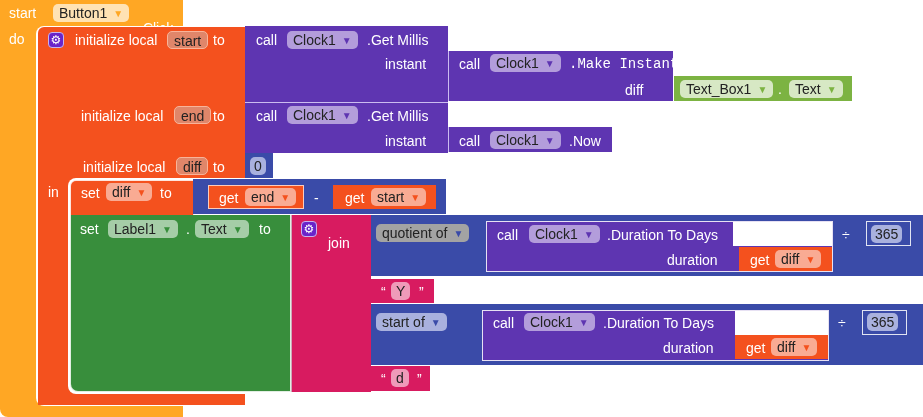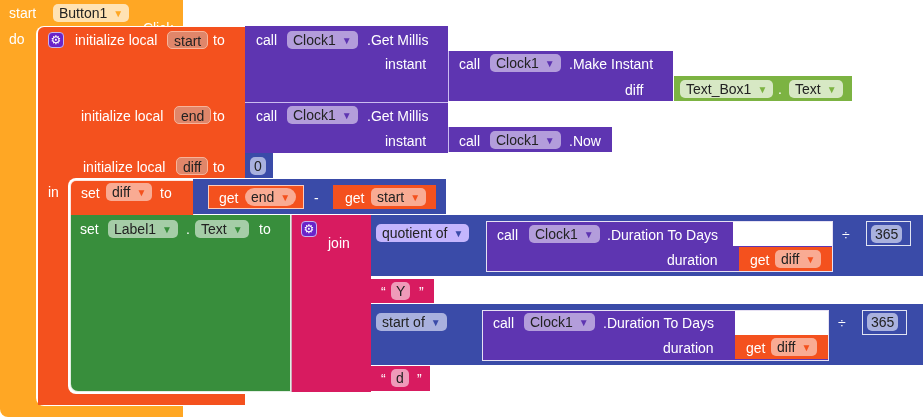--- a/index.html
+++ b/index.html
@@ -59,21 +59,21 @@
   <span>Clock1</span><span class="arrow" style="color:#5e35b1;">▼</span>
 </span>
 <span class="txt" style="left:367px;top:32px;">.Get Millis</span>
 <span class="txt" style="left:385px;top:56px;">instant</span>
 
 <div class="abs c-comp" style="left:448px;top:51px;width:225px;height:50px;border-left:1px solid #cbbcf0;"></div>
 <span class="txt" style="left:459px;top:56px;">call</span>
 <span class="dd" style="left:490px;top:54px;background:#b39ddb;">
   <span>Clock1</span><span class="arrow" style="color:#5e35b1;">▼</span>
 </span>
-<span class="txt" style="left:569px;top:56px;">.Make Instant</span>
+<span class="txt" style="left:569px;top:56px;font-family:Liberation Mono, monospace;">.Make Instant</span>
 <span class="txt" style="left:625px;top:82px;">diff</span>
 
 <div class="abs c-lime" style="left:674px;top:76px;width:178px;height:25px;"></div>
 <span class="dd" style="left:680px;top:80px;background:#d7e8c4;">
   <span>Text_Box1</span><span class="arrow" style="color:#7cb342;">▼</span>
 </span>
 <span class="txt" style="left:778px;top:81px;">.</span>
 <span class="dd" style="left:789px;top:80px;background:#d7e8c4;">
   <span>Text</span><span class="arrow" style="color:#7cb342;">▼</span>
 </span>
@@ -99,21 +99,21 @@
 <div class="abs c-var" style="left:70px;top:180px;width:124px;height:36px;border-radius:6px 0 0 0;border:1px solid rgba(255,255,255,0.85);border-bottom:none;"></div>
 <span class="txt" style="left:81px;top:185px;">set</span>
 <span class="dd" style="left:106px;top:183px;background:#f9ab93;">
   <span>diff</span><span class="arrow" style="color:#f4511e;">▼</span>
 </span>
 <span class="txt" style="left:160px;top:185px;">to</span>
 
 <div class="abs c-math" style="left:193px;top:179px;width:253px;height:35px;"></div>
 <div class="abs c-var" style="left:208px;top:185px;width:96px;height:24px;border:1px solid rgba(255,255,255,0.7);"></div>
 <span class="txt" style="left:219px;top:190px;">get</span>
-<span class="dd" style="left:245px;top:188px;background:#f9ab93;border-radius:9px;">
+<span class="dd" style="left:245px;top:188px;background:#f9ab93;">
   <span>end</span><span class="arrow" style="color:#f4511e;">▼</span>
 </span>
 <span class="txt" style="left:314px;top:190px;">-</span>
 <div class="abs c-var" style="left:333px;top:185px;width:103px;height:24px;"></div>
 <span class="txt" style="left:345px;top:190px;">get</span>
 <span class="dd" style="left:371px;top:188px;background:#f9ab93;">
   <span>start</span><span class="arrow" style="color:#f4511e;">▼</span>
 </span>
 
 <div class="abs c-green" style="left:70px;top:215px;width:221px;height:177px;border-radius:0 0 0 8px;border:1px solid rgba(255,255,255,0.85);border-top:none;"></div>
@@ -125,21 +125,21 @@
 <span class="dd" style="left:195px;top:220px;background:#a5cda7;">
   <span>Text</span><span class="arrow" style="color:#388e3c;">▼</span>
 </span>
 <span class="txt" style="left:259px;top:221px;">to</span>
 
 <div class="abs c-text" style="left:291px;top:215px;width:80px;height:177px;border-left:1px solid #cfa7b8;"></div>
 <span class="gear" style="left:301px;top:221px;">⚙</span>
 <span class="txt" style="left:328px;top:235px;">join</span>
 
 <div class="abs c-math" style="left:371px;top:215px;width:552px;height:61px;"></div>
-<span class="dd" style="left:376px;top:224px;background:#c4b5fd;">
+<span class="dd" style="left:376px;top:224px;background:#a3a3a3;">
   <span>quotient of</span><span class="arrow" style="color:#3a4ba8;">▼</span>
 </span>
 <div class="abs c-comp" style="left:486px;top:221px;width:347px;height:51px;border:1px solid rgba(255,255,255,0.85);"></div>
 <div class="abs" style="left:733px;top:222px;width:99px;height:24px;background:#fff;"></div>
 <span class="txt" style="left:497px;top:227px;">call</span>
 <span class="dd" style="left:529px;top:225px;background:#b39ddb;">
   <span>Clock1</span><span class="arrow" style="color:#5e35b1;">▼</span>
 </span>
 <span class="txt" style="left:607px;top:227px;">.Duration To Days</span>
 <span class="txt" style="left:667px;top:252px;">duration</span>

